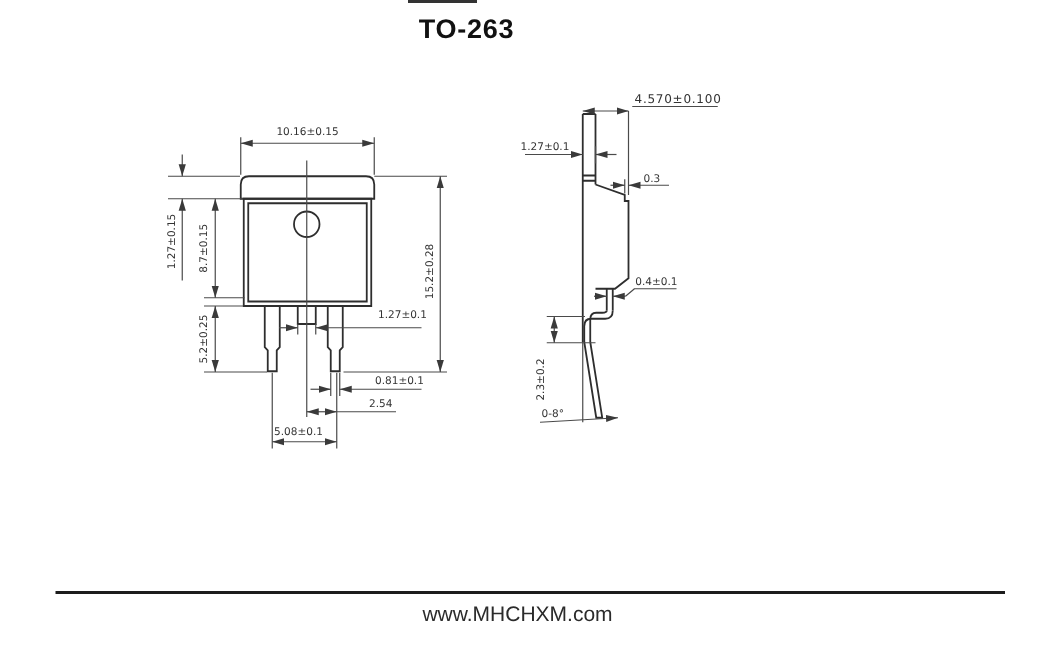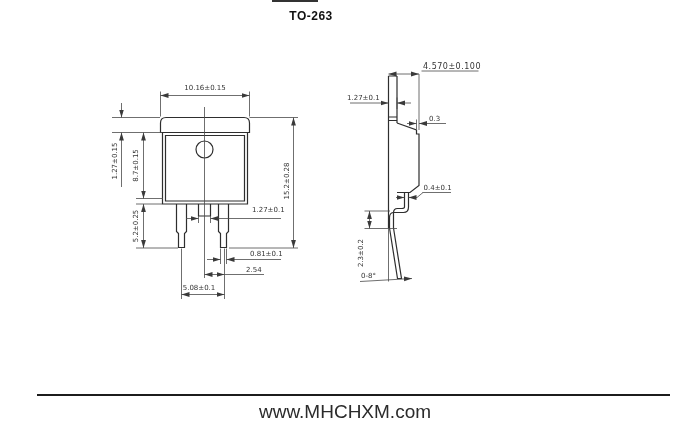--- a/index.html
+++ b/index.html
@@ -1,27 +1,27 @@
 <!DOCTYPE html>
 <html><head>
 <meta charset="utf-8">
 <style>
   html,body{margin:0;padding:0;background:#fff;}
   #canvas{position:relative;width:700px;height:438px;background:#ffffff;overflow:hidden;
           font-family:"Liberation Sans","DejaVu Sans",sans-serif;}
   #page-title{position:absolute;left:251px;top:9px;width:120px;text-align:center;
-              font-size:12px;font-weight:bold;color:#111;letter-spacing:.5px;}
+              font-size:18px;font-weight:bold;color:#111;letter-spacing:.5px;}
   #drawing{position:absolute;left:0;top:0;}
   .ol{stroke:#2e2e2e;stroke-width:1.2;fill:none;stroke-linejoin:miter;stroke-linecap:butt;}
   .dl{stroke:#4a4a4a;stroke-width:.8;fill:none;}
   .dim-label{font-family:"DejaVu Sans",sans-serif;font-size:7px;fill:#333;}
   .dim-label-lg{font-family:"DejaVu Sans",sans-serif;font-size:8px;fill:#333;letter-spacing:.5px;}
   #footer-rule{position:absolute;left:37px;top:394px;width:633px;height:2px;background:#1c1c1c;}
   #footer-text{position:absolute;left:0;top:401px;width:690px;text-align:center;
-               font-size:19px;color:#2b2b2b;}
+               font-size:14px;color:#2b2b2b;}
   #top-artifact{position:absolute;left:272px;top:0;width:46px;height:2px;background:#333;}
 </style>
 </head>
 <body>
 
 <div id="canvas">
 
   <div id="top-artifact"></div>
 
   <div id="page-title">TO-263</div>

